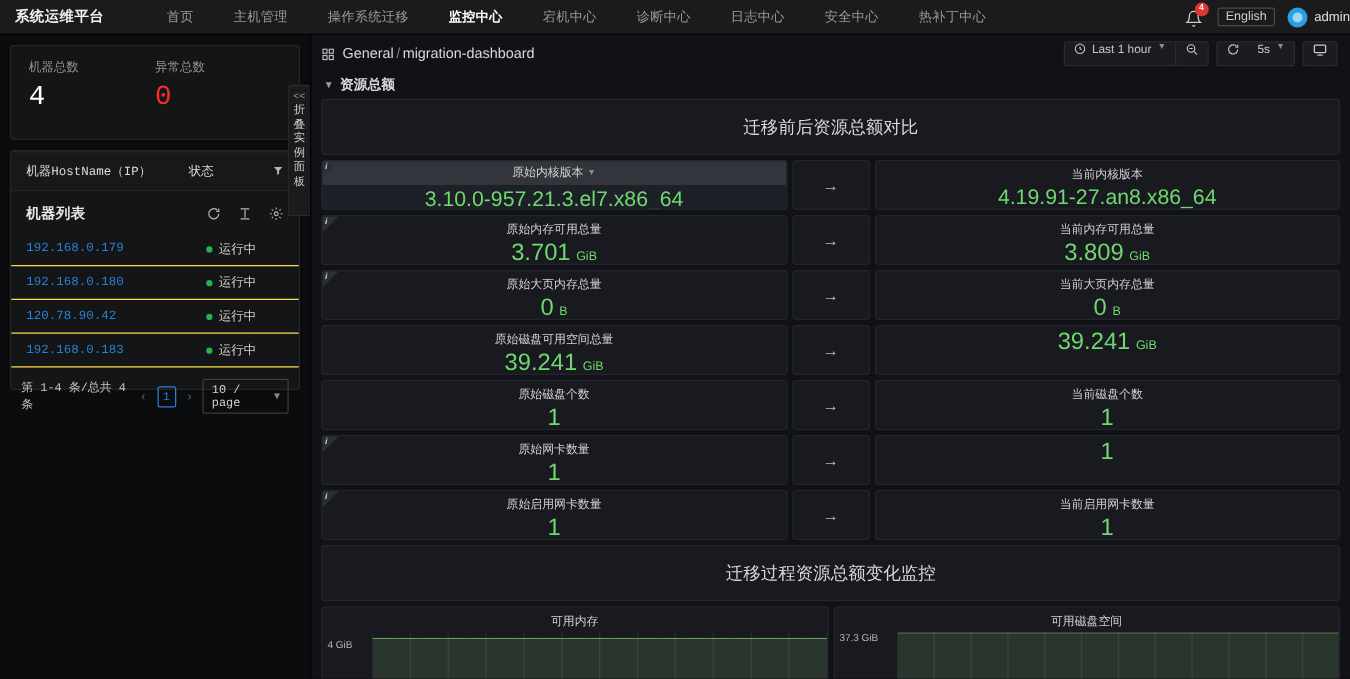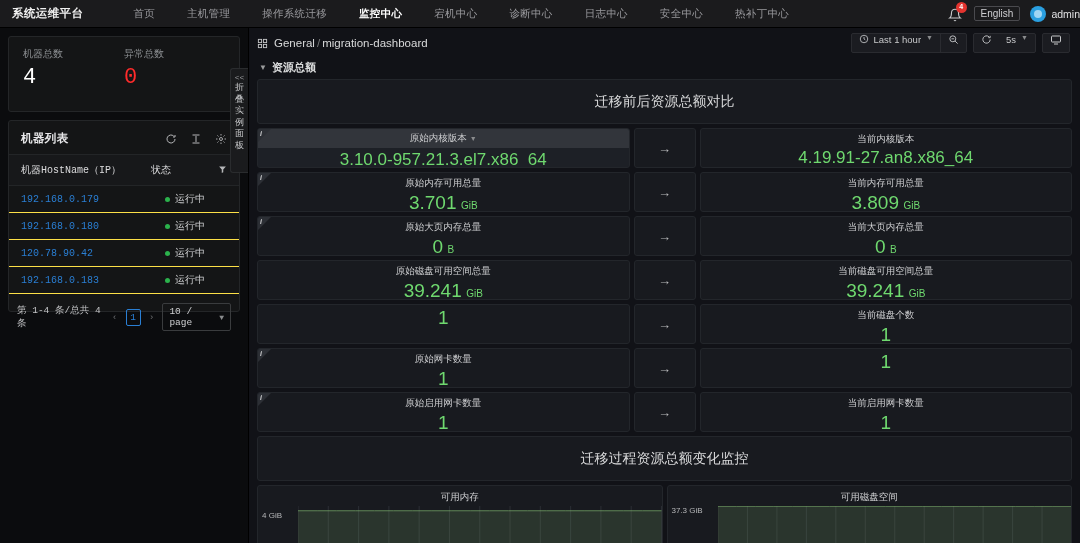--- a/index.html
+++ b/index.html
@@ -222,47 +222,47 @@
           <div class="lbl">机器总数</div>
           <div class="val">4</div>
         </div>
         <div class="stat">
           <div class="lbl">异常总数</div>
           <div class="val danger">0</div>
         </div>
       </div>
 
     <div class="card" id="listcard">
+      <div id="tablehead">
+        <div class="th1">机器HostName（IP）</div>
+        <div class="th2">状态</div>
+        <div class="filt">
+          <svg width="9" height="9" viewBox="0 0 24 24" fill="currentColor">
+            <path d="M3 4h18l-7 8v7l-4 2v-9z"></path>
+          </svg>
+        </div>
+      </div>
       <div id="listhead">
         <div id="listtitle">机器列表</div>
         <div id="listicons">
           <svg class="ticon" width="12" height="12" viewBox="0 0 24 24" fill="none" stroke="currentColor" stroke-width="2">
             <path d="M20 12a8 8 0 11-2.6-5.9"></path>
               <path d="M20 4v4h-4"></path>
           </svg>
           <svg class="ticon" width="12" height="12" viewBox="0 0 24 24" fill="none" stroke="currentColor" stroke-width="2">
             <path d="M5 4h14"></path>
               <path d="M5 20h14"></path>
               <path d="M12 6v12"></path>
           </svg>
           <svg class="ticon" width="12" height="12" viewBox="0 0 24 24" fill="none" stroke="currentColor" stroke-width="1.8">
             <circle cx="12" cy="12" r="3"></circle>
             <path d="M12 2v3M12 19v3M2 12h3M19 12h3M4.9 4.9l2.1 2.1M17 17l2.1 2.1M19.1 4.9L17 7M7 17l-2.1 2.1"></path>
           </svg>
         </div>
       </div>
-      <div id="tablehead">
-        <div class="th1">机器HostName（IP）</div>
-        <div class="th2">状态</div>
-        <div class="filt">
-          <svg width="9" height="9" viewBox="0 0 24 24" fill="currentColor">
-            <path d="M3 4h18l-7 8v7l-4 2v-9z"></path>
-          </svg>
-        </div>
-      </div>
       <div id="tbody">
           <div class="trow">
             <div class="ip">192.168.0.179</div>
             <div class="st">
               <span class="dot"></span>
               <span>运行中</span>
             </div>
           </div>
           <div class="trow">
             <div class="ip">192.168.0.180</div>
@@ -440,28 +440,28 @@
             <div class="panel sidepanel">
               <div class="ptitle">
                 <span>原始磁盘可用空间总量</span>
               </div>
               <div class="pvalue"><span class="num">39.241</span> <span class="unit">GiB</span></div>
             </div>
             <div class="panel arrowpanel">
               <span class="ar">→</span>
             </div>
             <div class="panel sidepanel">
-              <div class="ptitle">
-                <span>当前磁盘可用空间总量</span>
-              </div>
               <div class="pvalue"><span class="num">39.241</span> <span class="unit">GiB</span></div>
             </div>
           </div>
           <div class="cmprow">
             <div class="panel sidepanel">
+              <div class="ptitle">
+                <span>原始磁盘个数</span>
+              </div>
               <div class="pvalue"><span class="num">1</span></div>
             </div>
             <div class="panel arrowpanel">
               <span class="ar">→</span>
             </div>
             <div class="panel sidepanel">
               <div class="ptitle">
                 <span>当前磁盘个数</span>
               </div>
               <div class="pvalue"><span class="num">1</span></div>

